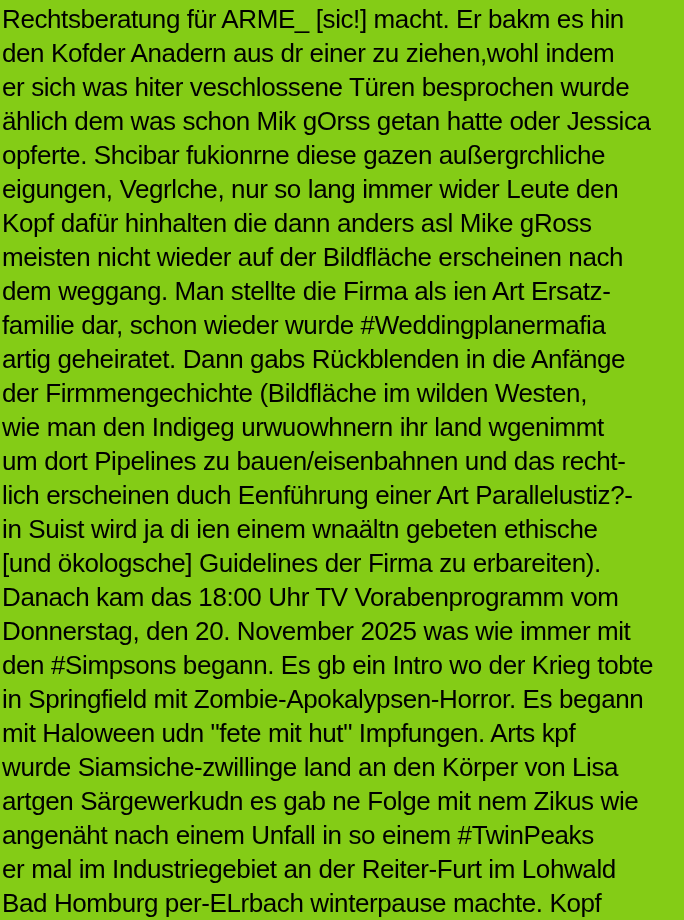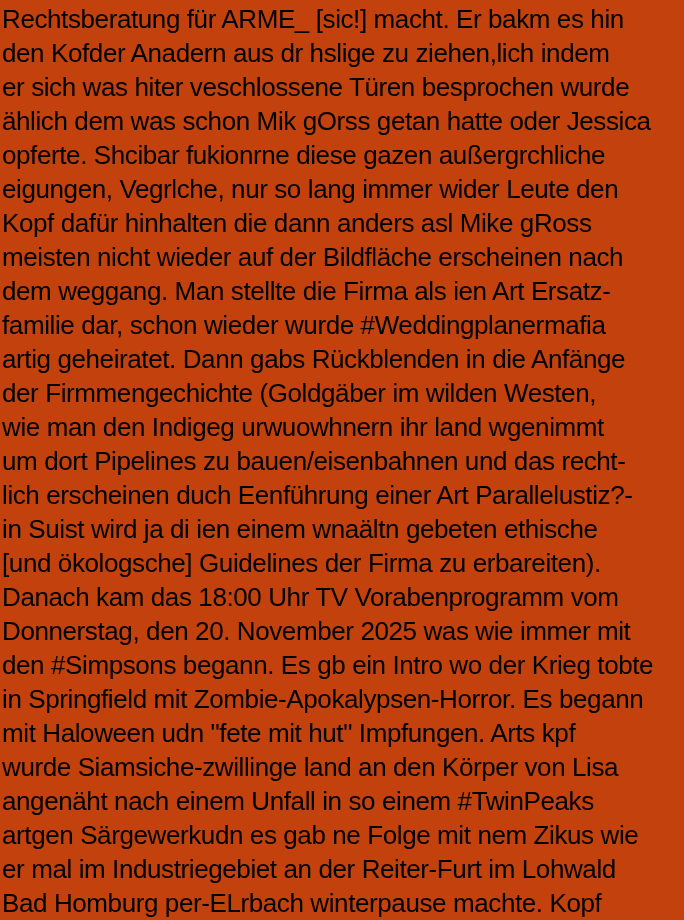--- a/index.html
+++ b/index.html
@@ -3,21 +3,21 @@
 <meta charset="utf-8">
 <style>
   html, body {
     margin: 0;
     padding: 0;
     background: #ffffff;
   }
   .page {
     width: 684px;
     height: 920px;
-    background: #c2410c;
+    background: #84cc16;
     overflow: hidden;
     box-sizing: border-box;
     padding: 2px 0 0 2px;
   }
   .paragraph {
     font-family: "Liberation Sans", "DejaVu Sans", sans-serif;
     font-size: 26px;
     line-height: 34px;
     letter-spacing: -0.4px;
     color: #000000;
@@ -26,40 +26,40 @@
     white-space: nowrap;
     overflow: hidden;
   }
 </style>
 </head>
 <body>
 
 <main class="page">
   <div class="paragraph">
       <div class="text-line">Rechtsberatung für ARME_ [sic!] macht. Er bakm es hin</div>
-      <div class="text-line">den Kofder Anadern aus dr hslige zu ziehen,lich indem</div>
+      <div class="text-line">den Kofder Anadern aus dr einer zu ziehen,wohl indem</div>
       <div class="text-line">er sich was hiter veschlossene Türen besprochen wurde</div>
       <div class="text-line">ählich dem was schon Mik gOrss getan hatte oder Jessica</div>
       <div class="text-line">opferte. Shcibar fukionrne diese gazen außergrchliche</div>
       <div class="text-line">eigungen, Vegrlche, nur so lang immer wider Leute den</div>
       <div class="text-line">Kopf dafür hinhalten die dann anders asl Mike gRoss</div>
       <div class="text-line">meisten nicht wieder auf der Bildfläche erscheinen nach</div>
       <div class="text-line">dem weggang. Man stellte die Firma als ien Art Ersatz-</div>
       <div class="text-line">familie dar, schon wieder wurde #Weddingplanermafia</div>
       <div class="text-line">artig geheiratet. Dann gabs Rückblenden in die Anfänge</div>
-      <div class="text-line">der Firmmengechichte (Goldgäber im wilden Westen,</div>
+      <div class="text-line">der Firmmengechichte (Bildfläche im wilden Westen,</div>
       <div class="text-line">wie man den Indigeg urwuowhnern ihr land wgenimmt</div>
       <div class="text-line">um dort Pipelines zu bauen/eisenbahnen und das recht-</div>
       <div class="text-line">lich erscheinen duch Eenführung einer Art Parallelustiz?-</div>
       <div class="text-line">in Suist wird ja di ien einem wnaältn gebeten ethische</div>
       <div class="text-line">[und ökologsche] Guidelines der Firma zu erbareiten).</div>
       <div class="text-line">Danach kam das 18:00 Uhr TV Vorabenprogramm vom</div>
       <div class="text-line">Donnerstag, den 20. November 2025 was wie immer mit</div>
       <div class="text-line">den #Simpsons begann. Es gb ein Intro wo der Krieg tobte</div>
       <div class="text-line">in Springfield mit Zombie-Apokalypsen-Horror. Es begann</div>
       <div class="text-line">mit Haloween udn "fete mit hut" Impfungen. Arts kpf</div>
       <div class="text-line">wurde Siamsiche-zwillinge land an den Körper von Lisa</div>
+      <div class="text-line">artgen Särgewerkudn es gab ne Folge mit nem Zikus wie</div>
       <div class="text-line">angenäht nach einem Unfall in so einem #TwinPeaks</div>
-      <div class="text-line">artgen Särgewerkudn es gab ne Folge mit nem Zikus wie</div>
       <div class="text-line">er mal im Industriegebiet an der Reiter-Furt im Lohwald</div>
       <div class="text-line">Bad Homburg per-ELrbach winterpause machte. Kopf</div>
     </div>
 </main>
 
 </body></html>

